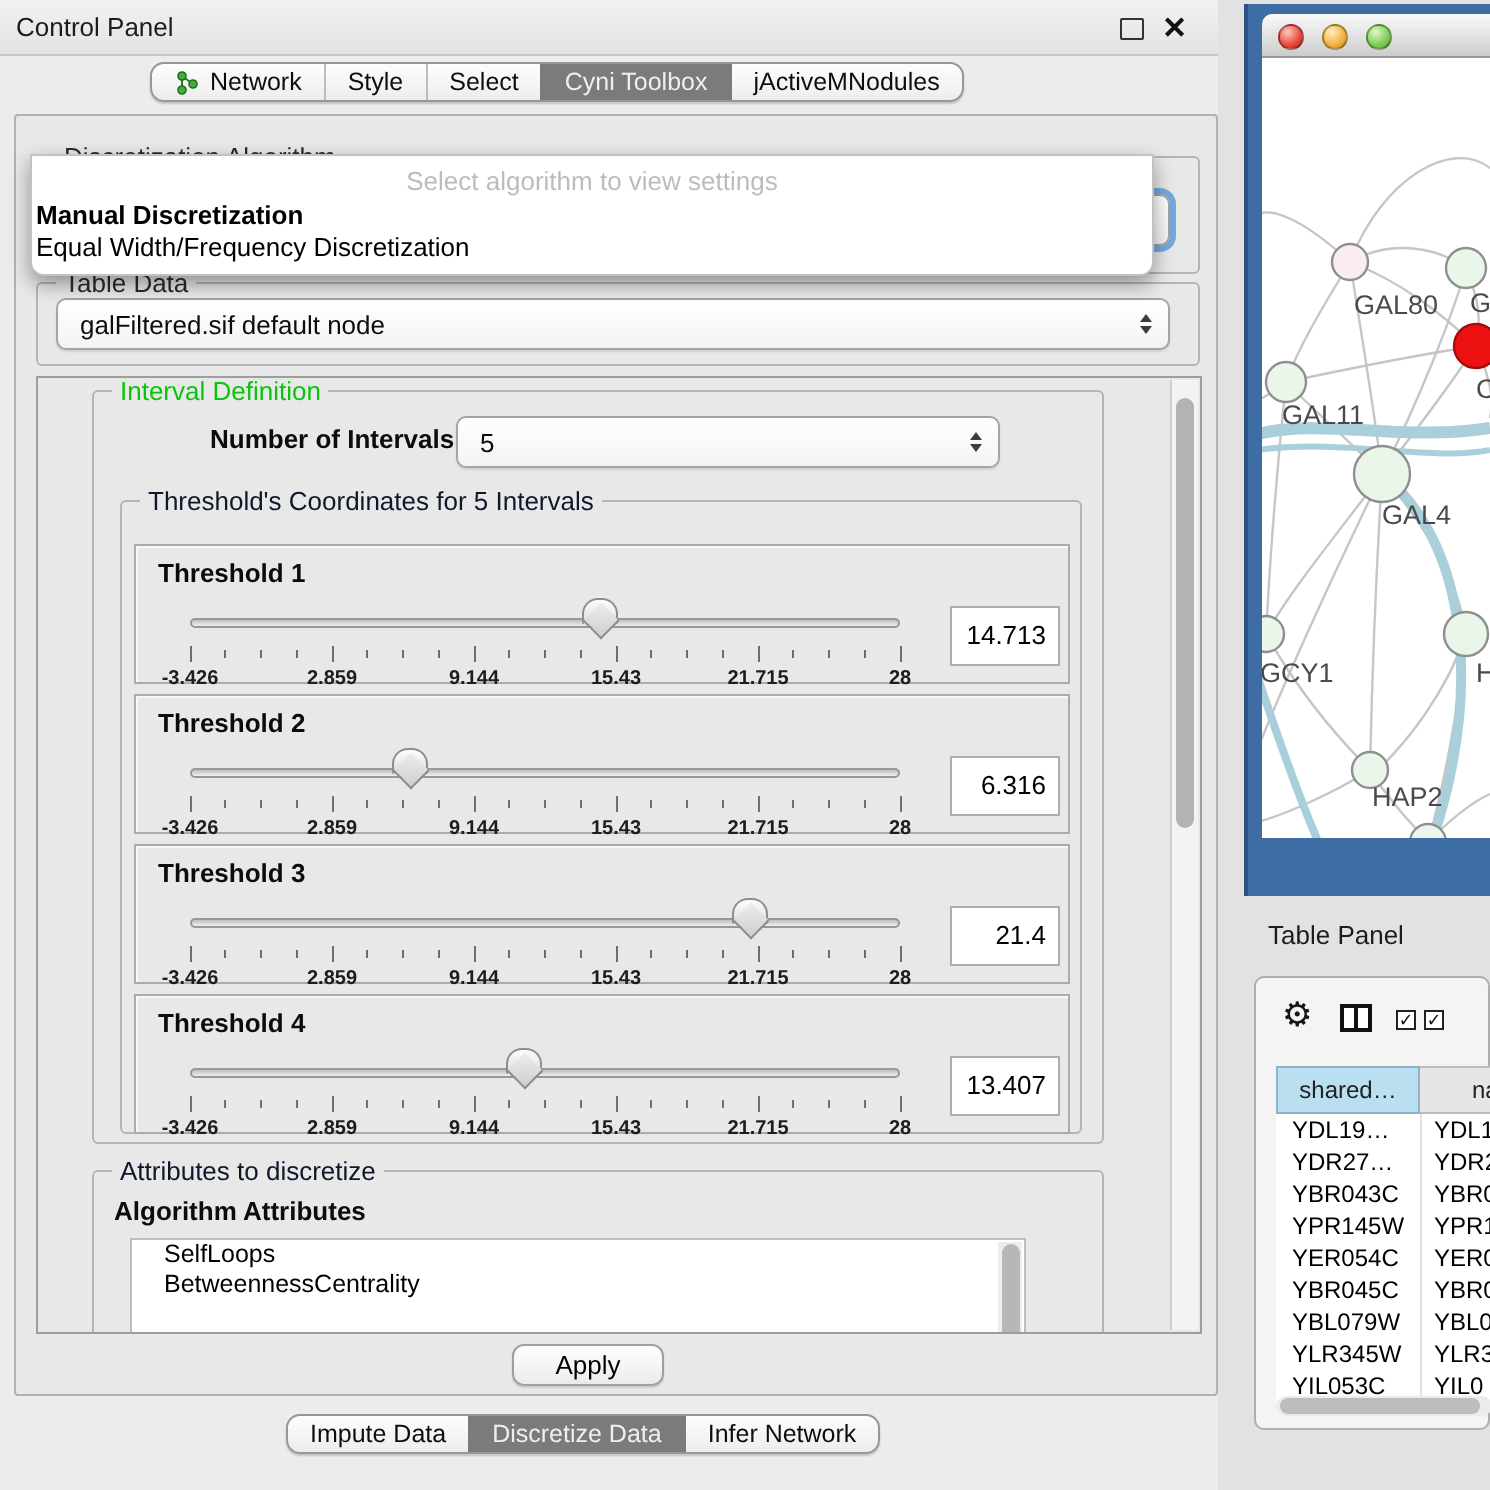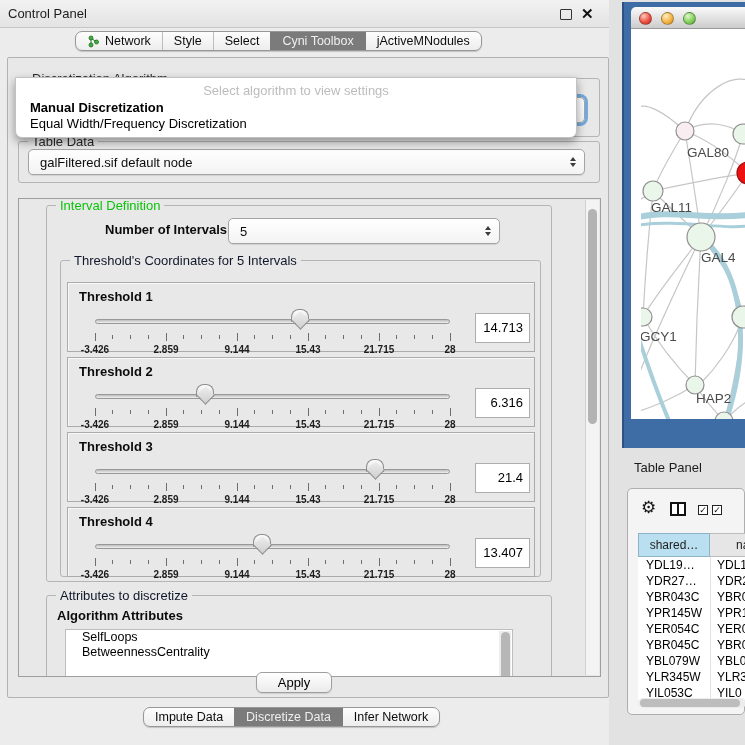--- a/index.html
+++ b/index.html
@@ -41,24 +41,24 @@
     box-shadow:0 1px 1px rgba(0,0,0,.10); font-size:13px; color:#0c0c0c; padding:0 8px 0 11px; }
   .combo .stepper { margin-left:auto; display:flex; flex-direction:column; gap:2px; }
   .arr-up   { width:0; height:0; border-left:3.5px solid transparent; border-right:3.5px solid transparent; border-bottom:4.5px solid #3c3c3c; }
   .arr-down { width:0; height:0; border-left:3.5px solid transparent; border-right:3.5px solid transparent; border-top:4.5px solid #3c3c3c; }
   .combo.focus { box-shadow:0 0 0 3px rgba(110,165,220,.95); }
 
   .popup { left:7px; top:19px; width:562px; height:61px; background:#fff;
     border:1px solid #c2c2c2; border-radius:0 0 7px 7px;
     box-shadow:0 4px 10px rgba(0,0,0,.38); z-index:60; }
   .popup-hint { text-align:center; color:#bcbcbc; font-size:13px; padding-top:5px; height:22px; }
-  .popup-opt { font-size:13px; line-height:16px; padding:0 14px; color:#000; }
+  .popup-opt { font-size:13px; line-height:16px; padding:0 2px; color:#000; }
   .popup-opt.bold { font-weight:bold; }
 
-  .scrollpane { left:10px; top:140px; width:583px; height:479px;
+  .scrollpane { left:10px; top:130px; width:583px; height:479px;
     border:1px solid #9e9e9e; background:#e8e8e8; overflow:hidden; }
 
   .vscroll { position:absolute; top:1px; bottom:1px; width:14px; right:1px;
     background:#f3f3f3; border-left:1px solid #cfcfcf; }
   .vscroll .thumb-v { position:absolute; left:2px; width:9px; background:#b3b3b3; border-radius:5px; }
 
   
   .tpanel { position:absolute; left:6px; width:468px; height:70px;
     border:1px solid #ababab; background:#e8e8e8; box-shadow:inset 1px 1px 0 rgba(255,255,255,.7); }
   .tlabel { position:absolute; left:11px; top:6px; font-size:13px; font-weight:bold; color:#0c0c0c; }
@@ -97,21 +97,21 @@
   .right-bg { left:609px; top:0; width:136px; height:745px; background:#e2e2e2; }
   .net-window { left:622px; top:2px; width:123px; height:446px; background:#3e6ca5;
     box-shadow:inset 2px 0 0 #2d5184; }
   .net-titlebar { position:absolute; left:9px; top:5px; right:0; height:22px;
     background:linear-gradient(#fafafa,#cccccc); border-bottom:1px solid #9a9a9a; border-radius:5px 0 0 0; }
   .light { position:absolute; top:4.5px; width:13px; height:13px; border-radius:50%;
     border:0.5px solid rgba(0,0,0,.3); }
   .light.red    { left:8px;  background:radial-gradient(circle at 35% 28%, #ffc8be, #ea4a3c 60%, #b92a20); }
   .light.yellow { left:30px; background:radial-gradient(circle at 35% 28%, #ffeec0, #f2b13e 60%, #c98a1e); }
   .light.green  { left:52px; background:radial-gradient(circle at 35% 28%, #dff7cc, #7fcd55 60%, #4f9e33); }
-  .net-canvas { position:absolute; left:9px; top:27px; right:0; height:390px; background:#fff; overflow:hidden;padding-left:10px; }
+  .net-canvas { position:absolute; left:9px; top:27px; right:0; height:390px; background:#fff; overflow:hidden; }
 
   .tp-header-text { left:634px; top:460px; font-size:13px; color:#1c1c1c; }
   .tp-container { left:627px; top:488px; width:118px; height:227px;
     background:#f4f4f4; border:1px solid #aeaeae; border-radius:5px; }
   .gear { position:absolute; left:13px; top:10px; font-size:17px; line-height:17px; color:#161616; }
   .col-icon { position:absolute; left:42px; top:13px; width:16px; height:14px; border:2px solid #111; background:#fff; }
   .col-icon::after { content:''; position:absolute; left:5px; top:0; bottom:0; width:2px; background:#111; }
   .cb { position:absolute; top:16px; width:10px; height:10px; border:1.5px solid #222; background:#fff;
     font-size:9px; line-height:9px; text-align:center; color:#111; }
   .tp-table { position:absolute; left:10px; top:44px; width:108px; background:#fff; }

